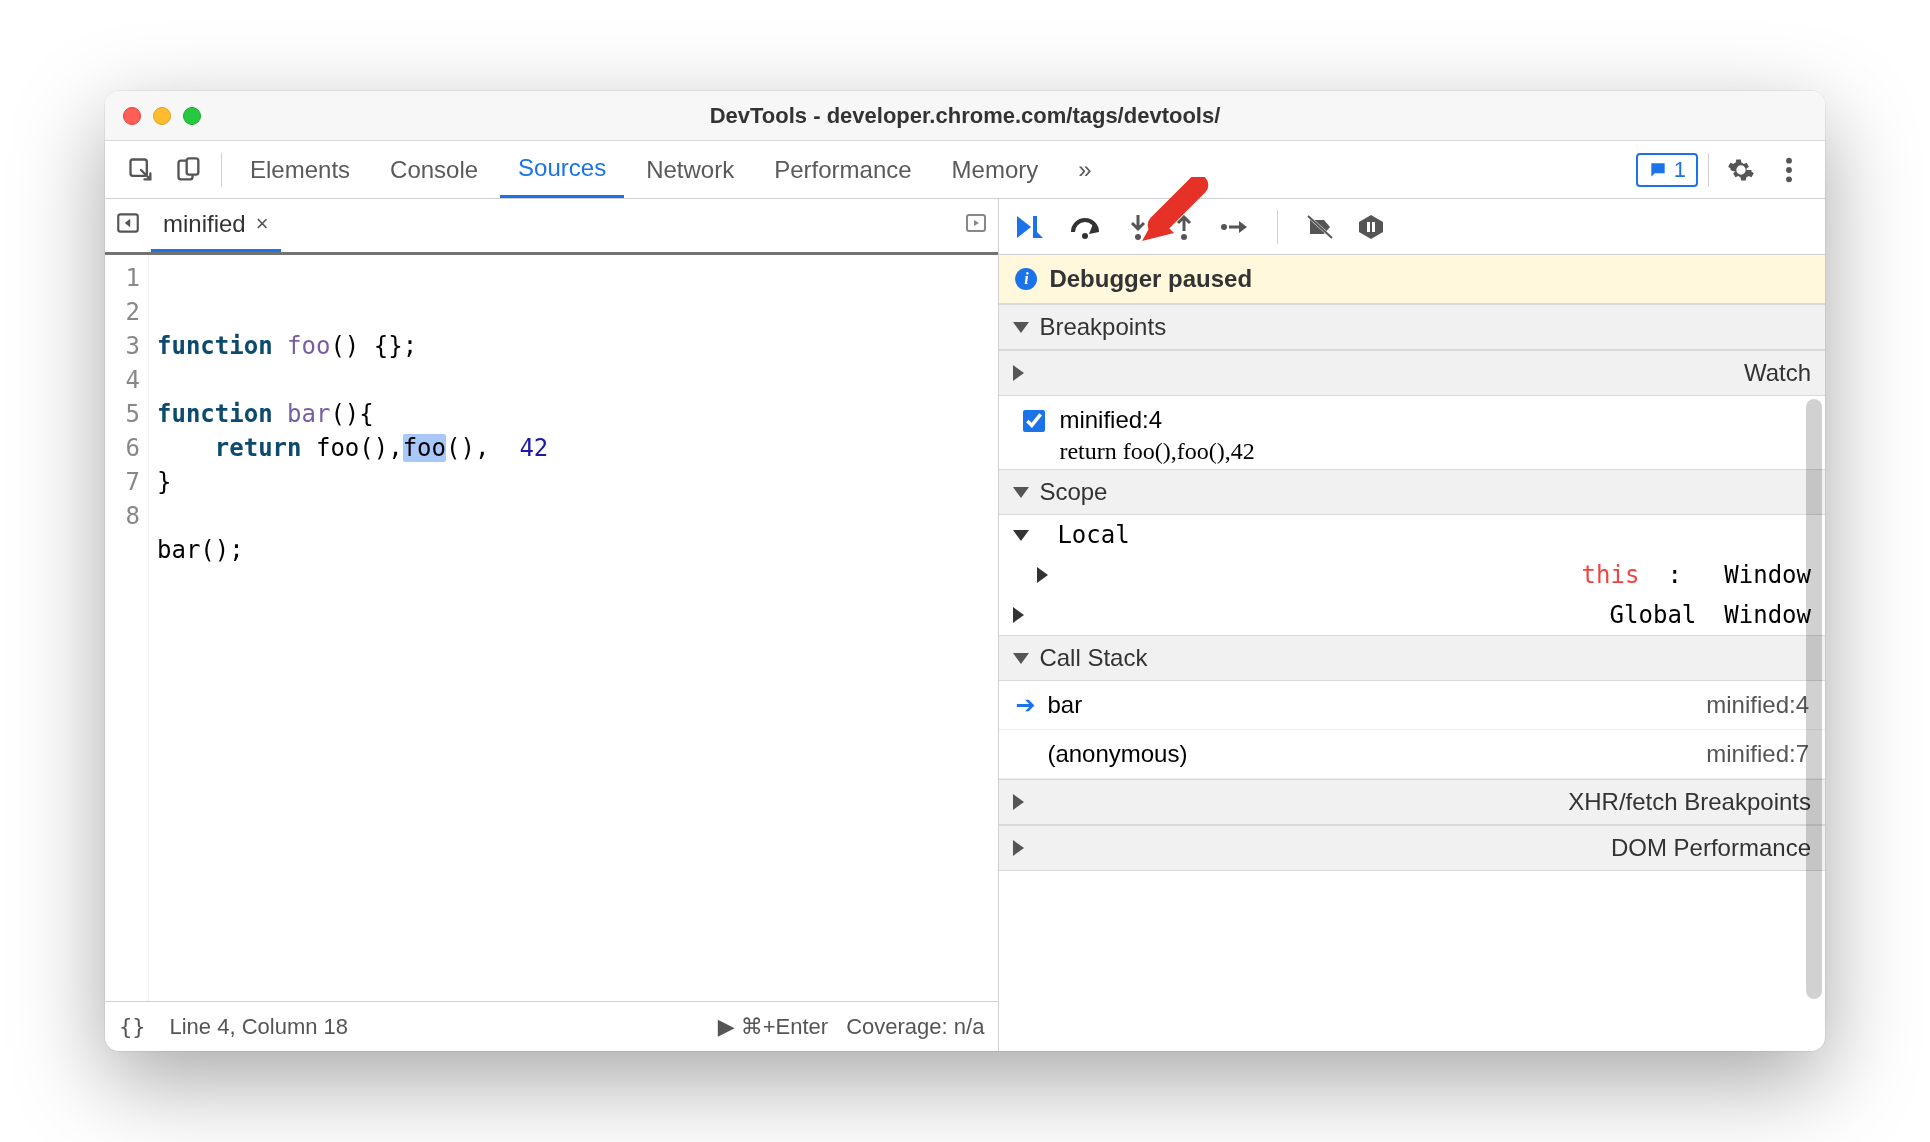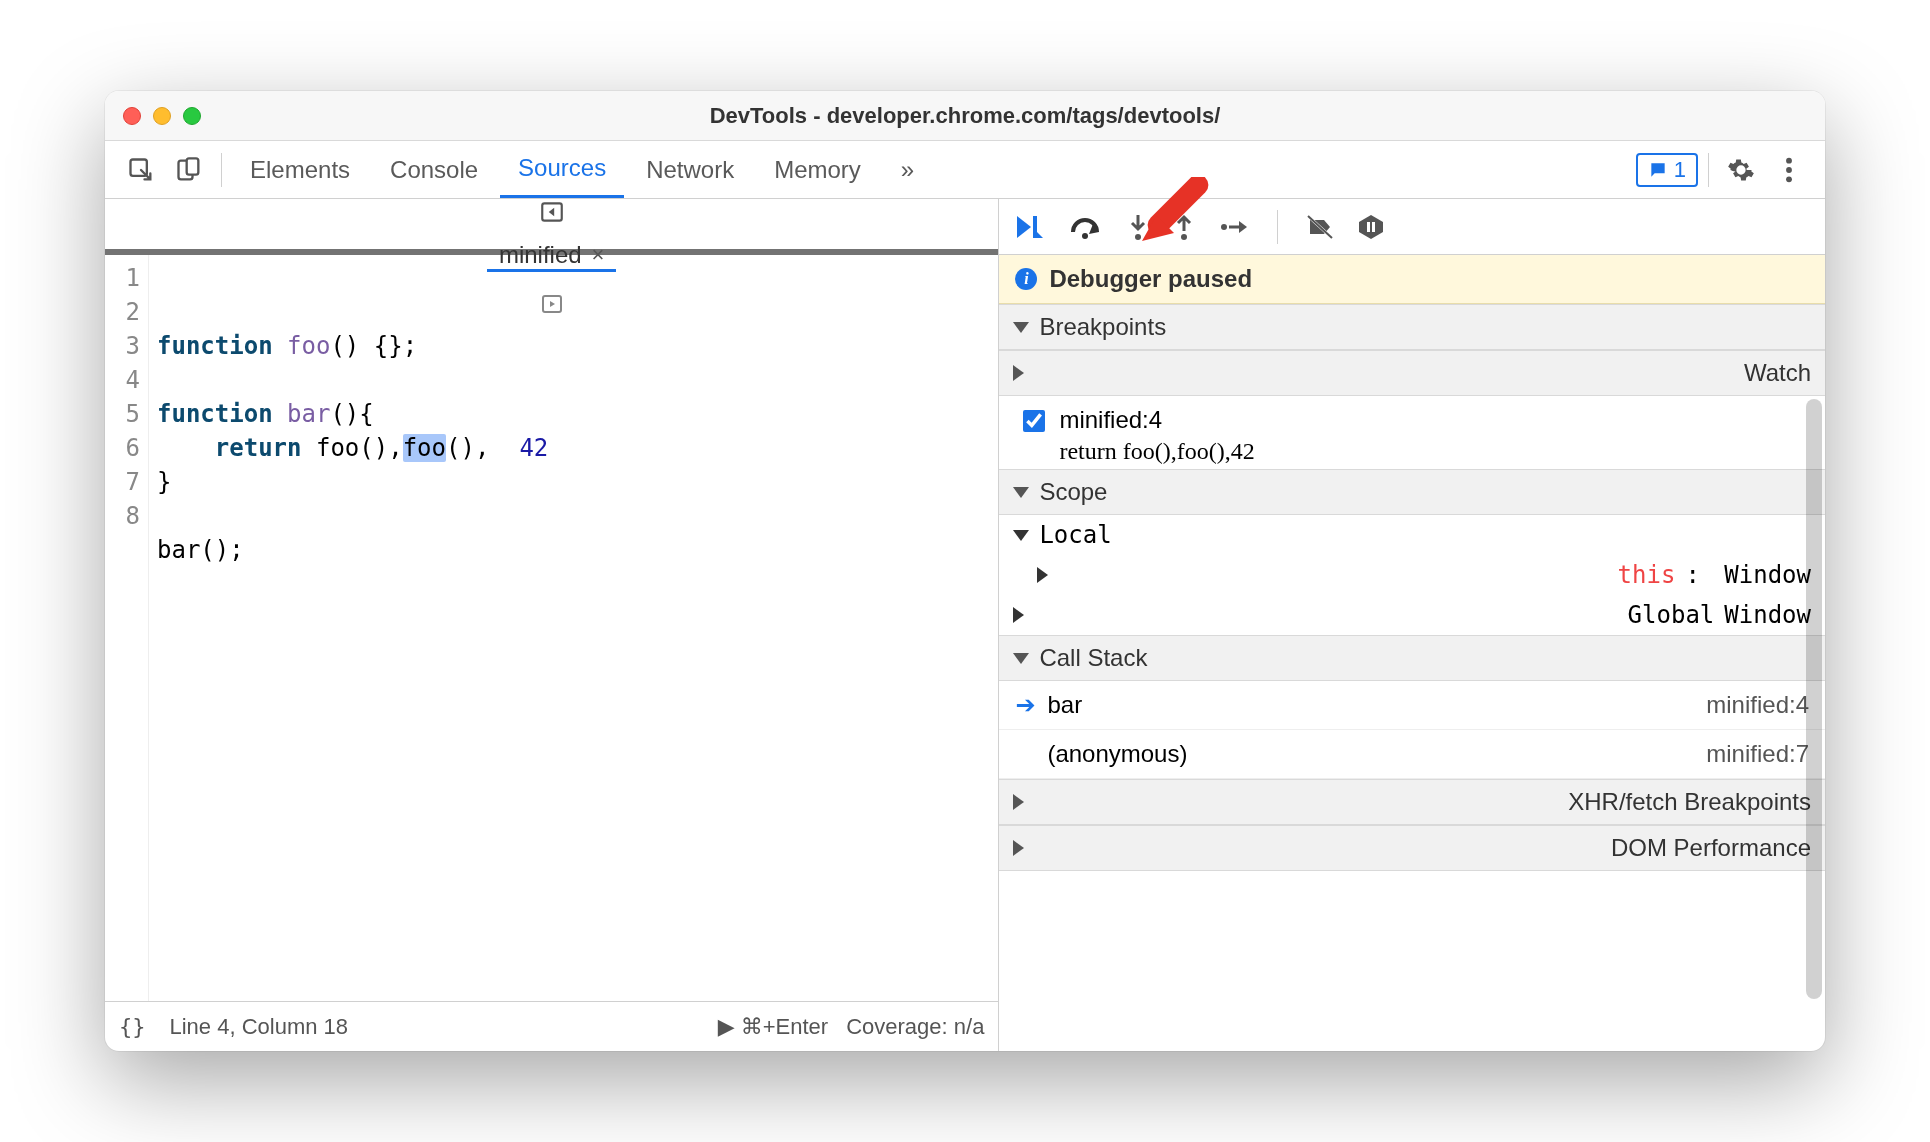--- a/index.html
+++ b/index.html
@@ -59,23 +59,23 @@
     display:flex; align-items:center; gap:6px;
     border:2px solid #1a73e8; color:#1a73e8;
     border-radius:4px; padding:2px 10px; font-size:22px;
   }
   
   .main { flex:1; display:flex; min-height:0; }
   .left { flex: 0 0 52%; display:flex; flex-direction:column; border-right:1px solid #d0d0d0; }
   .right { flex:1; display:flex; flex-direction:column; min-width:0;}
   
   .filetabs {
-    height:56px; border-bottom:6px solid #737373;
+    height:56px; border-bottom:3px solid #737373;
     display:flex; align-items:center; padding:0 10px; gap:10px;
-    font-size:24px; color:#333;flex-direction:column;
+    font-size:24px; color:#333;
   }
   .filetabs .ftab { display:flex; align-items:center; gap:10px; padding:0 12px; height:100%; border-bottom:3px solid #1a73e8;}
   .filetabs .close { font-size:22px; color:#555; }
   .filetabs .spacer { flex:1; }
   
   .codewrap { flex:1; display:flex; font-family: Menlo, Consolas, monospace; font-size:24px; line-height:34px; overflow:hidden;}
   .gutter { width:44px; background:#fff; text-align:right; padding:6px 8px 0 0; color:#888; border-right:1px solid #eee;}
   .code { flex:1; padding:6px 0 0 8px; position:relative; white-space:pre;}
   .kw { color:#0c4a6e;font-weight:bold; }
   .fn { color:#795da3; }
@@ -121,21 +121,21 @@
   }
   .panel-h:first-of-type { border-top:none;}
   .tri { display:inline-block; width:0; height:0; }
   .tri.right { border-top:8px solid transparent; border-bottom:8px solid transparent; border-left:11px solid #555;}
   .tri.down { border-left:8px solid transparent; border-right:8px solid transparent; border-top:11px solid #555;}
   .panel-body { background:#fff; font-size:24px; }
   .bp-item { padding:10px 16px 4px 24px; display:flex; align-items:flex-start; gap:14px;}
   .bp-item input[type=checkbox]{ width:22px; height:22px; accent-color:#1a73e8; margin-top:4px;}
   .bp-item .bp-lines { display:flex; flex-direction:column; gap:4px;}
   .bp-code { font-family:Liberation Serif, serif; padding-left:0;}
-  .scope-row { padding:6px 14px; display:flex; align-items:center; gap:10px; font-family:Menlo, Consolas, monospace;}
+  .scope-row { padding:6px 14px; display:flex; align-items:center; gap:28px; font-family:Menlo, Consolas, monospace;}
   .scope-row .val-right { margin-left:auto; }
   .scope-sub { padding-left:38px; }
   .cs-row { padding:10px 16px; display:flex; align-items:center; gap:12px; border-bottom:1px solid #eee;}
   .cs-row .loc { margin-left:auto; color:#555;}
   .cs-arrow { color:#1a73e8; }
   .right-scroll { position:absolute; right:3px; top:200px; width:16px; height:600px; background:rgba(0,0,0,0.18); border-radius:8px;}
 </style>
 </head>
 <body>
 
@@ -161,20 +161,21 @@
       <svg width="28" height="28" viewBox="0 0 24 24" fill="none" stroke="#555" stroke-width="2">
           <rect x="3" y="4" width="12" height="16" rx="2"></rect>
           <rect x="10" y="2" width="10" height="14" rx="2" fill="#fff"></rect>
         </svg>
     </div>
     <div class="sep"></div>
     <div class="tab">Elements</div>
     <div class="tab">Console</div>
     <div class="tab active">Sources</div>
     <div class="tab">Network</div>
+    <div class="tab">Performance</div>
     <div class="tab">Memory</div>
     <div class="tab">»</div>
     <div class="spacer"></div>
     <div class="badge">
       <svg width="20" height="20" viewBox="0 0 24 24" fill="#1a73e8">
           <path d="M4 4h16v12H8l-4 4z"></path>
         </svg>
       <span>1</span>
     </div>
     <div class="sep"></div>

